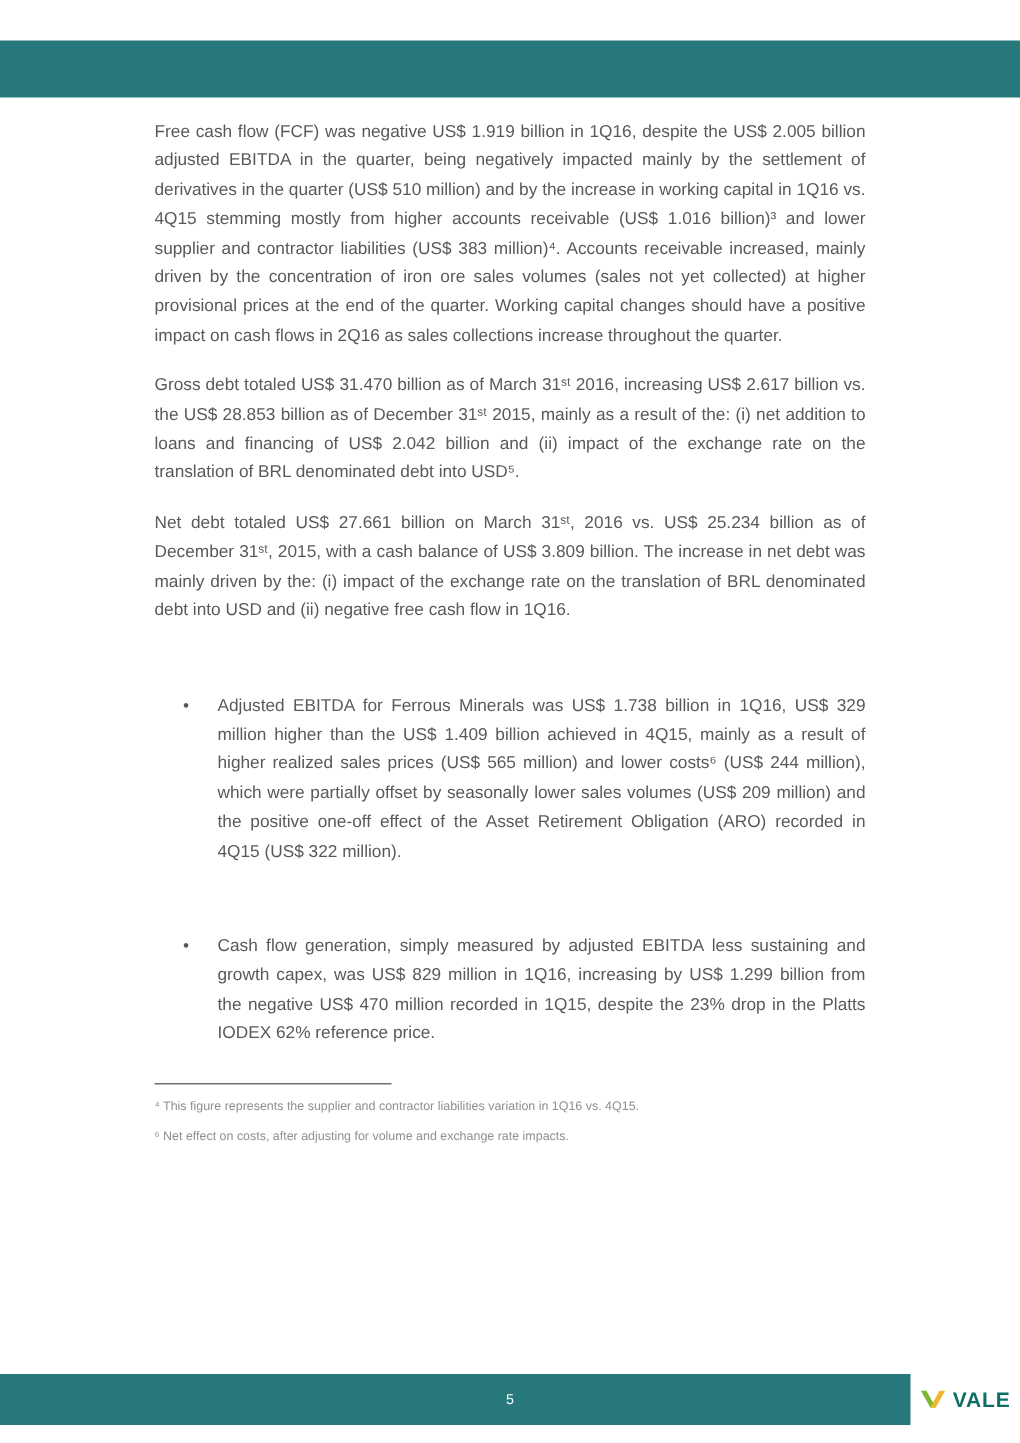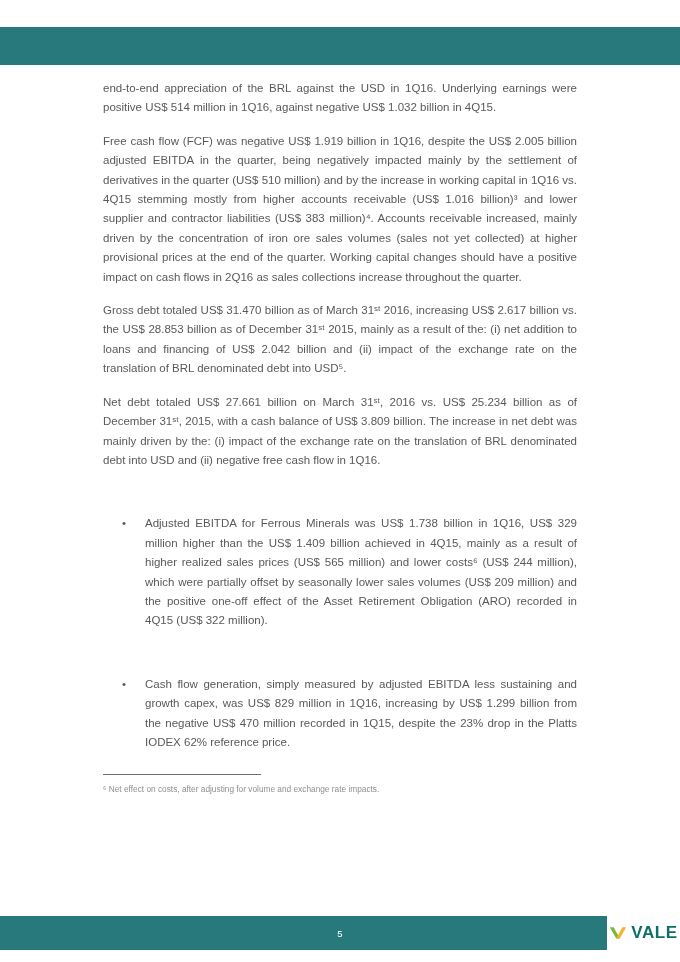--- a/index.html
+++ b/index.html
@@ -81,46 +81,46 @@
     background: #ffffff;
     display: flex; align-items: center; justify-content: center;
     gap: 4px;
   }
   .logo-v { display: block; }
   .v-left  { fill: var(--logo-green, #7cb832); }
   .v-right { fill: var(--logo-yellow, #f2b62c); }
   .logo-text {
     color: var(--logo-wordmark-teal, #0e6f68);
     font-weight: 700;
-    font-size: 17px;
+    font-size: 14px;
     letter-spacing: 0.6px;
   }
 </style>
 </head>
 <body>
 
 <div class="page">
 
   <div class="header-band"></div>
 
   <main class="content">
-    <p class="para">end-to-end appreciation of the BRL against the USD in 1Q16. Underlying earnings were positive US$ 514 million in 1Q16, against negative US$ 1.032 billion in 4Q15.</p>
     <p class="para">Free cash flow (FCF) was negative US$ 1.919 billion in 1Q16, despite the US$ 2.005 billion adjusted EBITDA in the quarter, being negatively impacted mainly by the settlement of derivatives in the quarter (US$ 510 million) and by the increase in working capital in 1Q16 vs. 4Q15 stemming mostly from higher accounts receivable (US$ 1.016 billion)³ and lower supplier and contractor liabilities (US$ 383 million)⁴. Accounts receivable increased, mainly driven by the concentration of iron ore sales volumes (sales not yet collected) at higher provisional prices at the end of the quarter. Working capital changes should have a positive impact on cash flows in 2Q16 as sales collections increase throughout the quarter.</p>
     <p class="para">Gross debt totaled US$ 31.470 billion as of March 31ˢᵗ 2016, increasing US$ 2.617 billion vs. the US$ 28.853 billion as of December 31ˢᵗ 2015, mainly as a result of the: (i) net addition to loans and financing of US$ 2.042 billion and (ii) impact of the exchange rate on the translation of BRL denominated debt into USD⁵.</p>
     <p class="para">Net debt totaled US$ 27.661 billion on March 31ˢᵗ, 2016 vs. US$ 25.234 billion as of December 31ˢᵗ, 2015, with a cash balance of US$ 3.809 billion. The increase in net debt was mainly driven by the: (i) impact of the exchange rate on the translation of BRL denominated debt into USD and (ii) negative free cash flow in 1Q16.</p>
 
 
     <div class="bullet-list">
       <div class="bullet-item">Adjusted EBITDA for Ferrous Minerals was US$ 1.738 billion in 1Q16, US$ 329 million higher than the US$ 1.409 billion achieved in 4Q15, mainly as a result of higher realized sales prices (US$ 565 million) and lower costs⁶ (US$ 244 million), which were partially offset by seasonally lower sales volumes (US$ 209 million) and the positive one-off effect of the Asset Retirement Obligation (ARO) recorded in 4Q15 (US$ 322 million).</div>
       <div class="bullet-item">Cash flow generation, simply measured by adjusted EBITDA less sustaining and growth capex, was US$ 829 million in 1Q16, increasing by US$ 1.299 billion from the negative US$ 470 million recorded in 1Q15, despite the 23% drop in the Platts IODEX 62% reference price.</div>
     </div>
 
     <div class="footnote-rule"></div>
 
     <div class="footnotes">
+      <p class="footnote">⁴ This figure represents the supplier and contractor liabilities variation in 1Q16 vs. 4Q15.</p>
       <p class="footnote">⁶ Net effect on costs, after adjusting for volume and exchange rate impacts.</p>
     </div>
   </main>
 
   <footer class="footer-band">
     <span class="page-number">5</span>
     <div class="logo-box">
       <svg class="logo-v" width="18" height="14" viewBox="0 0 20 15" aria-hidden="true">
         <polygon class="v-left" points="1,1 5.2,1 12,13.5 8,13.5"></polygon>
         <polygon class="v-right" points="19,1 14.8,1 8,13.5 12,13.5"></polygon>

